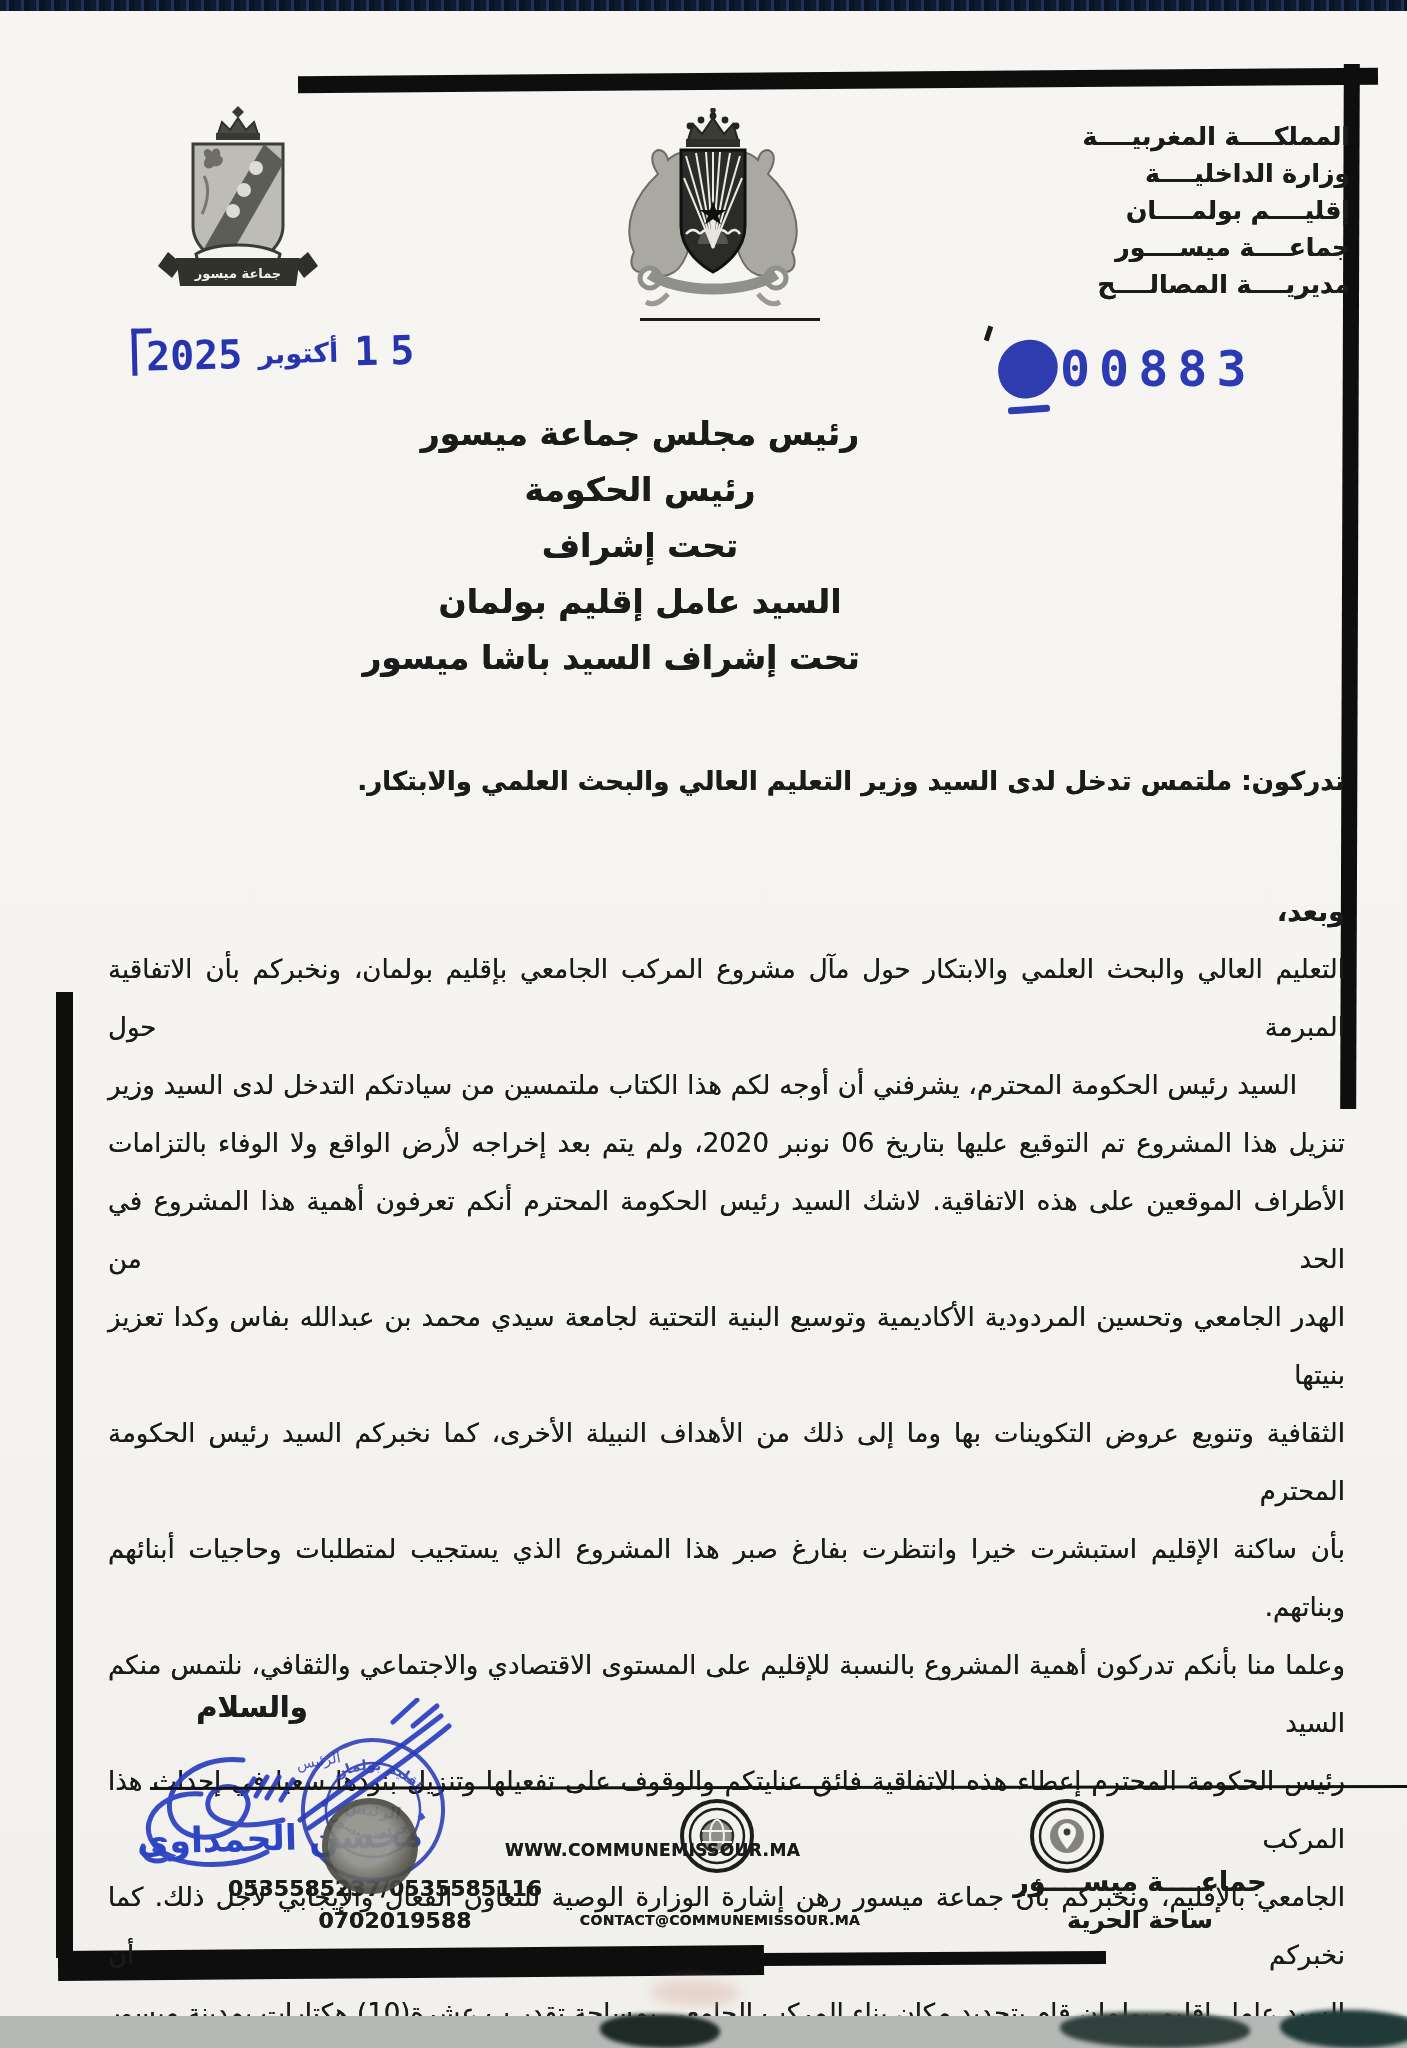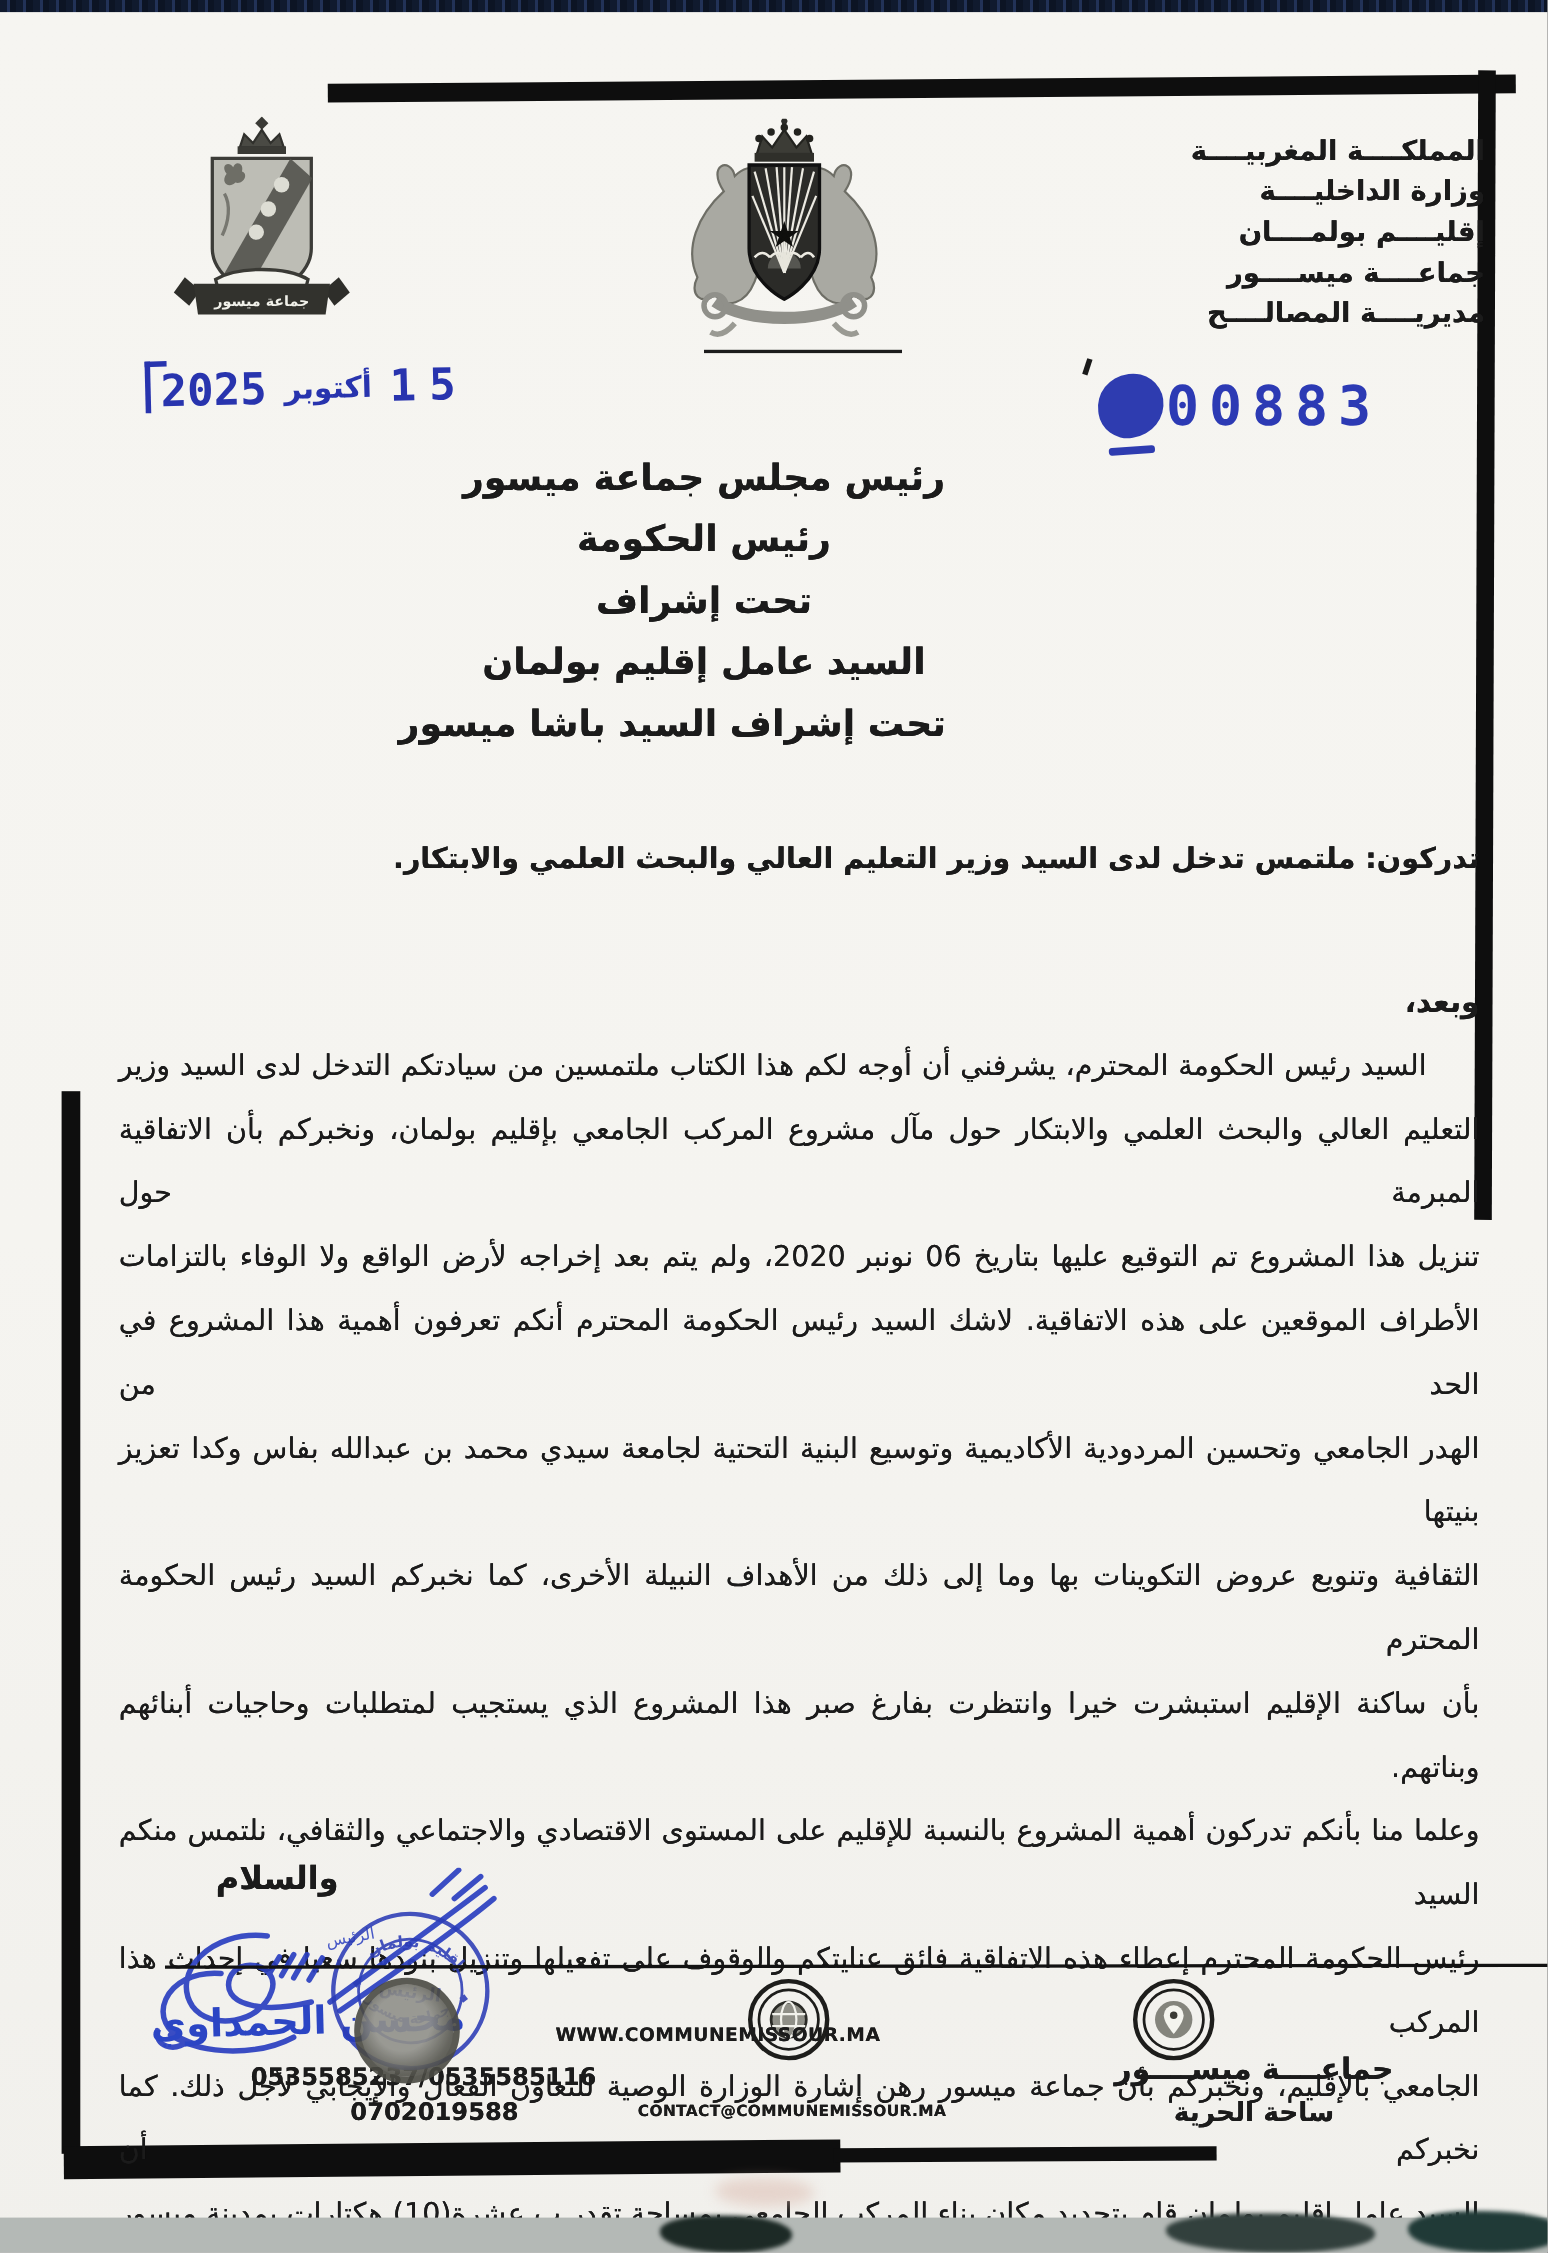--- a/index.html
+++ b/index.html
@@ -168,22 +168,22 @@
   </div>
 
   <div class="abs ar subject ink">
     <span class="lbl">تدركون:</span>
     <span> ملتمس تدخل لدى السيد  وزير التعليم العالي والبحث العلمي والابتكار.</span>
   </div>
 
   <div class="abs ar baad ink">وبعد،</div>
 
   <div class="abs ar bodylines ink">
+    <div class="jl">التعليم العالي والبحث العلمي والابتكار حول مآل مشروع المركب الجامعي بإقليم بولمان، ونخبركم بأن الاتفاقية المبرمة حول</div>
     <div class="jl ind1">السيد رئيس الحكومة المحترم، يشرفني أن أوجه لكم هذا الكتاب ملتمسين من سيادتكم التدخل لدى السيد وزير</div>
-    <div class="jl">التعليم العالي والبحث العلمي والابتكار حول مآل مشروع المركب الجامعي بإقليم بولمان، ونخبركم بأن الاتفاقية المبرمة حول</div>
     <div class="jl">تنزيل هذا المشروع تم التوقيع عليها بتاريخ 06 نونبر 2020، ولم يتم بعد إخراجه لأرض الواقع ولا الوفاء بالتزامات</div>
     <div class="jl">الأطراف الموقعين على هذه الاتفاقية. لاشك السيد رئيس الحكومة المحترم أنكم تعرفون أهمية هذا المشروع في الحد من</div>
     <div class="jl">الهدر الجامعي وتحسين المردودية الأكاديمية وتوسيع البنية التحتية لجامعة سيدي محمد بن عبدالله بفاس وكدا تعزيز بنيتها</div>
     <div class="jl">الثقافية وتنويع عروض التكوينات بها وما إلى ذلك من الأهداف النبيلة الأخرى، كما نخبركم السيد رئيس الحكومة المحترم</div>
     <div class="jl">بأن ساكنة الإقليم استبشرت خيرا وانتظرت بفارغ صبر هذا المشروع الذي يستجيب لمتطلبات وحاجيات أبنائهم وبناتهم.</div>
     <div class="jl">وعلما منا بأنكم تدركون أهمية المشروع بالنسبة للإقليم على المستوى الاقتصادي والاجتماعي والثقافي، نلتمس منكم السيد</div>
     <div class="jl">رئيس الحكومة المحترم إعطاء هذه الاتفاقية فائق عنايتكم والوقوف على تفعيلها وتنزيل بنودها سعيا في إحداث هذا المركب</div>
     <div class="jl">الجامعي بالإقليم، ونخبركم بأن جماعة ميسور رهن إشارة الوزارة الوصية للتعاون الفعال والإيجابي لأجل ذلك. كما نخبركم أن</div>
     <div class="jl">السيد عامل إقليم بولمان قام بتحديد مكان بناء المركب الجامعي بمساحة تقدر ب عشرة(10) هكتارات بمدينة ميسور</div>
     <div class="r12">باعتبارها عاصمة الإقليم.</div>

